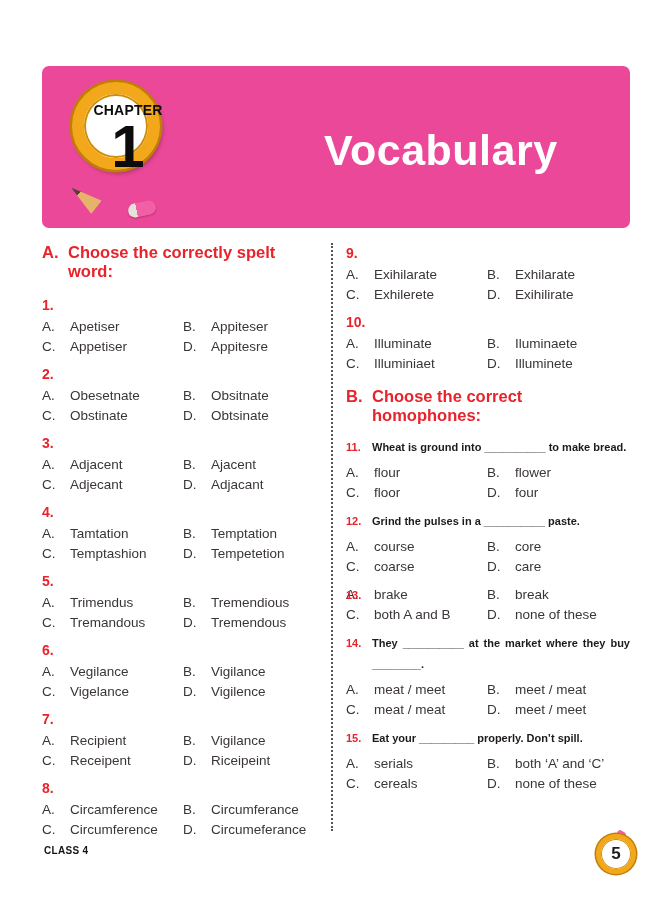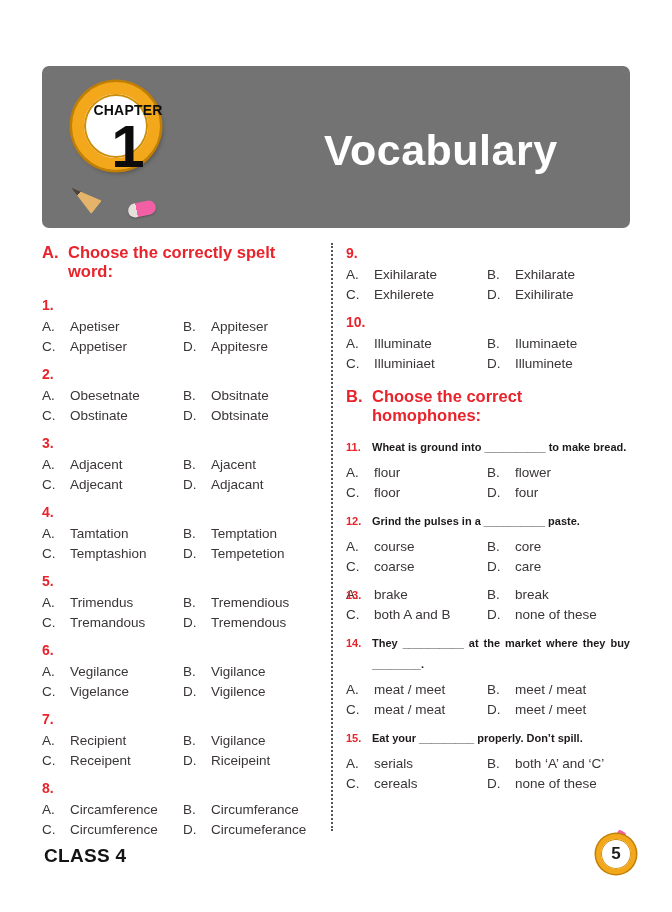--- a/index.html
+++ b/index.html
@@ -2,21 +2,21 @@
 <html><head>
 <meta charset="utf-8">
 <style>
   * { margin:0; padding:0; box-sizing:border-box; }
   html,body { background:#ffffff; }
   body { width:672px; height:912px; position:relative; font-family:"Liberation Sans", sans-serif; color:#2b2728; }
 
   .page { position:absolute; inset:0; background:#fff; overflow:hidden; }
 
   
-  .banner { position:absolute; left:42px; top:66px; width:588px; height:162px; background:#737373; border-radius:7px;padding-left:18px; }
+  .banner { position:absolute; left:42px; top:66px; width:588px; height:162px; background:#ec4899; border-radius:7px;padding-left:18px; }
   .title { position:absolute; left:282px; top:60px; font-size:43px; font-weight:700; color:#ffffff; letter-spacing:0.5px; }
 
   
   .badge { position:absolute; left:24px; top:14px; width:126px; height:142px; }
   .badge-ring { position:absolute; left:6px; top:2px; width:88px; height:88px; background:#ffffff; border:12px solid #F3A81C;
                 border-radius:50%; box-shadow:0 0 0 2.5px #BF7E05, inset 0 0 0 2px #CE8D08, 2px 3px 5px rgba(0,0,0,0.35); }
   .badge-inner { position:absolute; left:18px; top:14px; width:88px; height:88px; display:flex; flex-direction:column; align-items:center; justify-content:flex-start; text-align:center; }
   .badge-chapter { font-size:14px; font-weight:800; color:#0c0c0c; margin-top:8px; letter-spacing:0.2px; }
   .badge-one { font-size:60px; font-weight:800; color:#0c0c0c; line-height:0.95; }
   .pencil-tip { position:absolute; left:2px; bottom:16px; width:32px; height:17px;
@@ -42,21 +42,21 @@
   .opt { display:flex; font-size:13.5px; line-height:20px; color:#3a3536; }
   .opt .letter { width:28px; flex:none; }
 
   
   .qb { margin-bottom:8px; }
   .qb-text { font-size:11px; font-weight:700; color:#1e1a1b; line-height:21px; text-align:justify;
              padding-left:26px; position:relative; margin-bottom:5px; }
   .qb-num { position:absolute; left:0; top:0; color:#E8232B; font-weight:700; }
 
   
-  .footer-class { position:absolute; left:44px; top:845px; font-size:19px; font-weight:700; color:#141414; letter-spacing:0.3px; }
+  .footer-class { position:absolute; left:44px; top:845px; font-size:10px; font-weight:700; color:#141414; letter-spacing:0.3px; }
   .page-badge { position:absolute; left:596px; top:834px; width:40px; height:40px; }
   .page-badge-ring { position:absolute; inset:0; border:5px solid #F3A81C; border-radius:50%;
                      box-shadow:0 0 0 1.5px #BF7E05, inset 0 0 0 1px #CE8D08; display:flex; align-items:center; justify-content:center;
                      font-size:17px; font-weight:700; color:#1c1c1c; background:#fff; }
   .page-badge-eraser { position:absolute; left:21px; top:-3px; width:9px; height:6px; border-radius:3px;
                        background:#F35FA5; transform:rotate(30deg); }
 </style>
 </head>
 <body>
 

